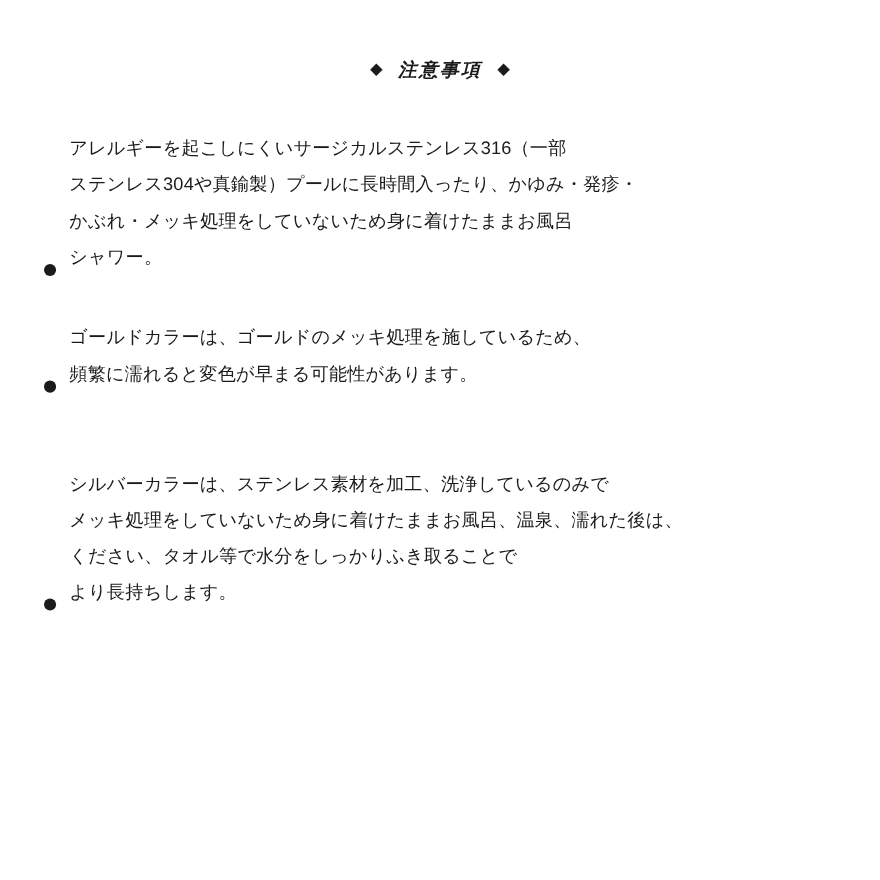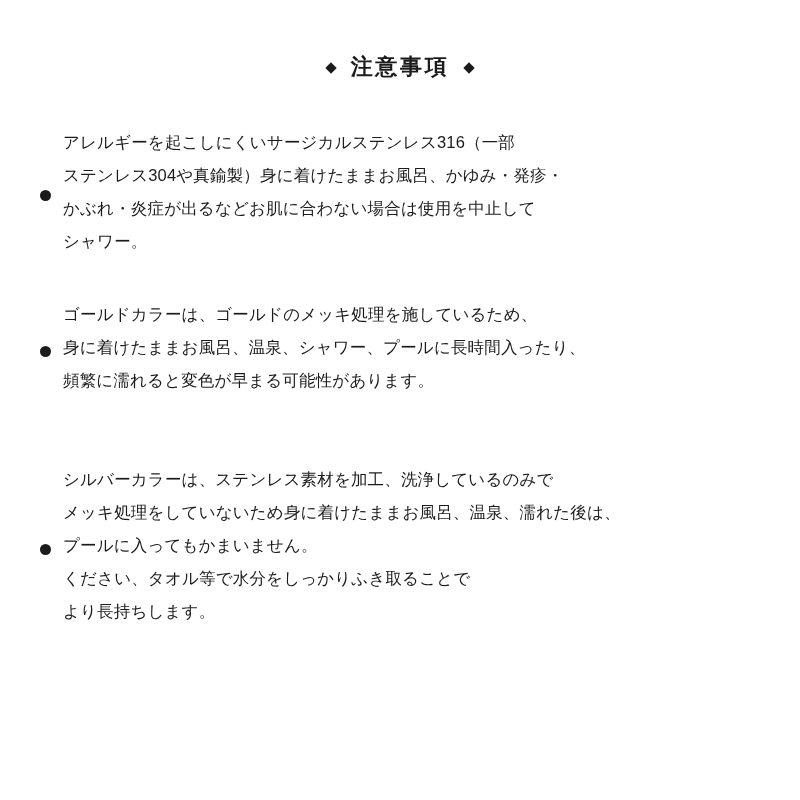--- a/index.html
+++ b/index.html
@@ -29,32 +29,33 @@
     margin-top: 8px;
     margin-bottom: 44px;
   }
   .diamond {
     font-size: 15px;
     line-height: 1;
     color: #1b1b1b;
     transform: translateY(-1px);
   }
   .title-text {
-    font-size: 22px;
+    font-size: 17px;
     font-weight: bold;
     letter-spacing: 0.12em;
     color: #1b1b1b;
     white-space: nowrap;
+    font-style: italic;
   }
   .notes {
     padding-left: 0px;
   }
   .note-item {
     display: flex;
-    align-items: center;
+    align-items: flex-end;
     margin-bottom: 40px;
   }
   .note-item:last-child {
     margin-bottom: 0;
     font-family: Liberation Serif, serif;
   }
   .bullet {
     flex: 0 0 auto;
     width: 11px;
     height: 11px;
@@ -90,42 +91,40 @@
     <span class="title-text">注意事項</span>
     <span class="diamond">◆</span>
   </div>
 
   <div class="notes">
 
     <div class="note-item">
       <span class="bullet"></span>
       <div class="note-lines">
         <div class="note-line">アレルギーを起こしにくいサージカルステンレス316（一部</div>
-        <div class="note-line">ステンレス304や真鍮製）身に着けたままお風呂、かゆみ・発疹・</div>
-        <div class="note-line">かぶれ・炎症が出るなどお肌に合わない場合は使用を中止して</div>
+        <div class="note-line">ステンレス304や真鍮製）プールに長時間入ったり、かゆみ・発疹・</div>
+        <div class="note-line">かぶれ・メッキ処理をしていないため身に着けたままお風呂</div>
         <div class="note-line">シャワー。</div>
       </div>
     </div>
 
     <div class="note-item gap-before">
       <span class="bullet"></span>
       <div class="note-lines">
         <div class="note-line">ゴールドカラーは、ゴールドのメッキ処理を施しているため、</div>
-        <div class="note-line">身に着けたままお風呂、温泉、シャワー、プールに長時間入ったり、</div>
         <div class="note-line">頻繁に濡れると変色が早まる可能性があります。</div>
       </div>
     </div>
 
     <div class="spacer-large"></div>
 
     <div class="note-item">
       <span class="bullet"></span>
       <div class="note-lines">
         <div class="note-line">シルバーカラーは、ステンレス素材を加工、洗浄しているのみで</div>
         <div class="note-line">メッキ処理をしていないため身に着けたままお風呂、温泉、濡れた後は、</div>
-        <div class="note-line">プールに入ってもかまいません。</div>
         <div class="note-line">ください、タオル等で水分をしっかりふき取ることで</div>
         <div class="note-line">より長持ちします。</div>
       </div>
     </div>
 
   </div>
 </div>
 
 </body></html>

